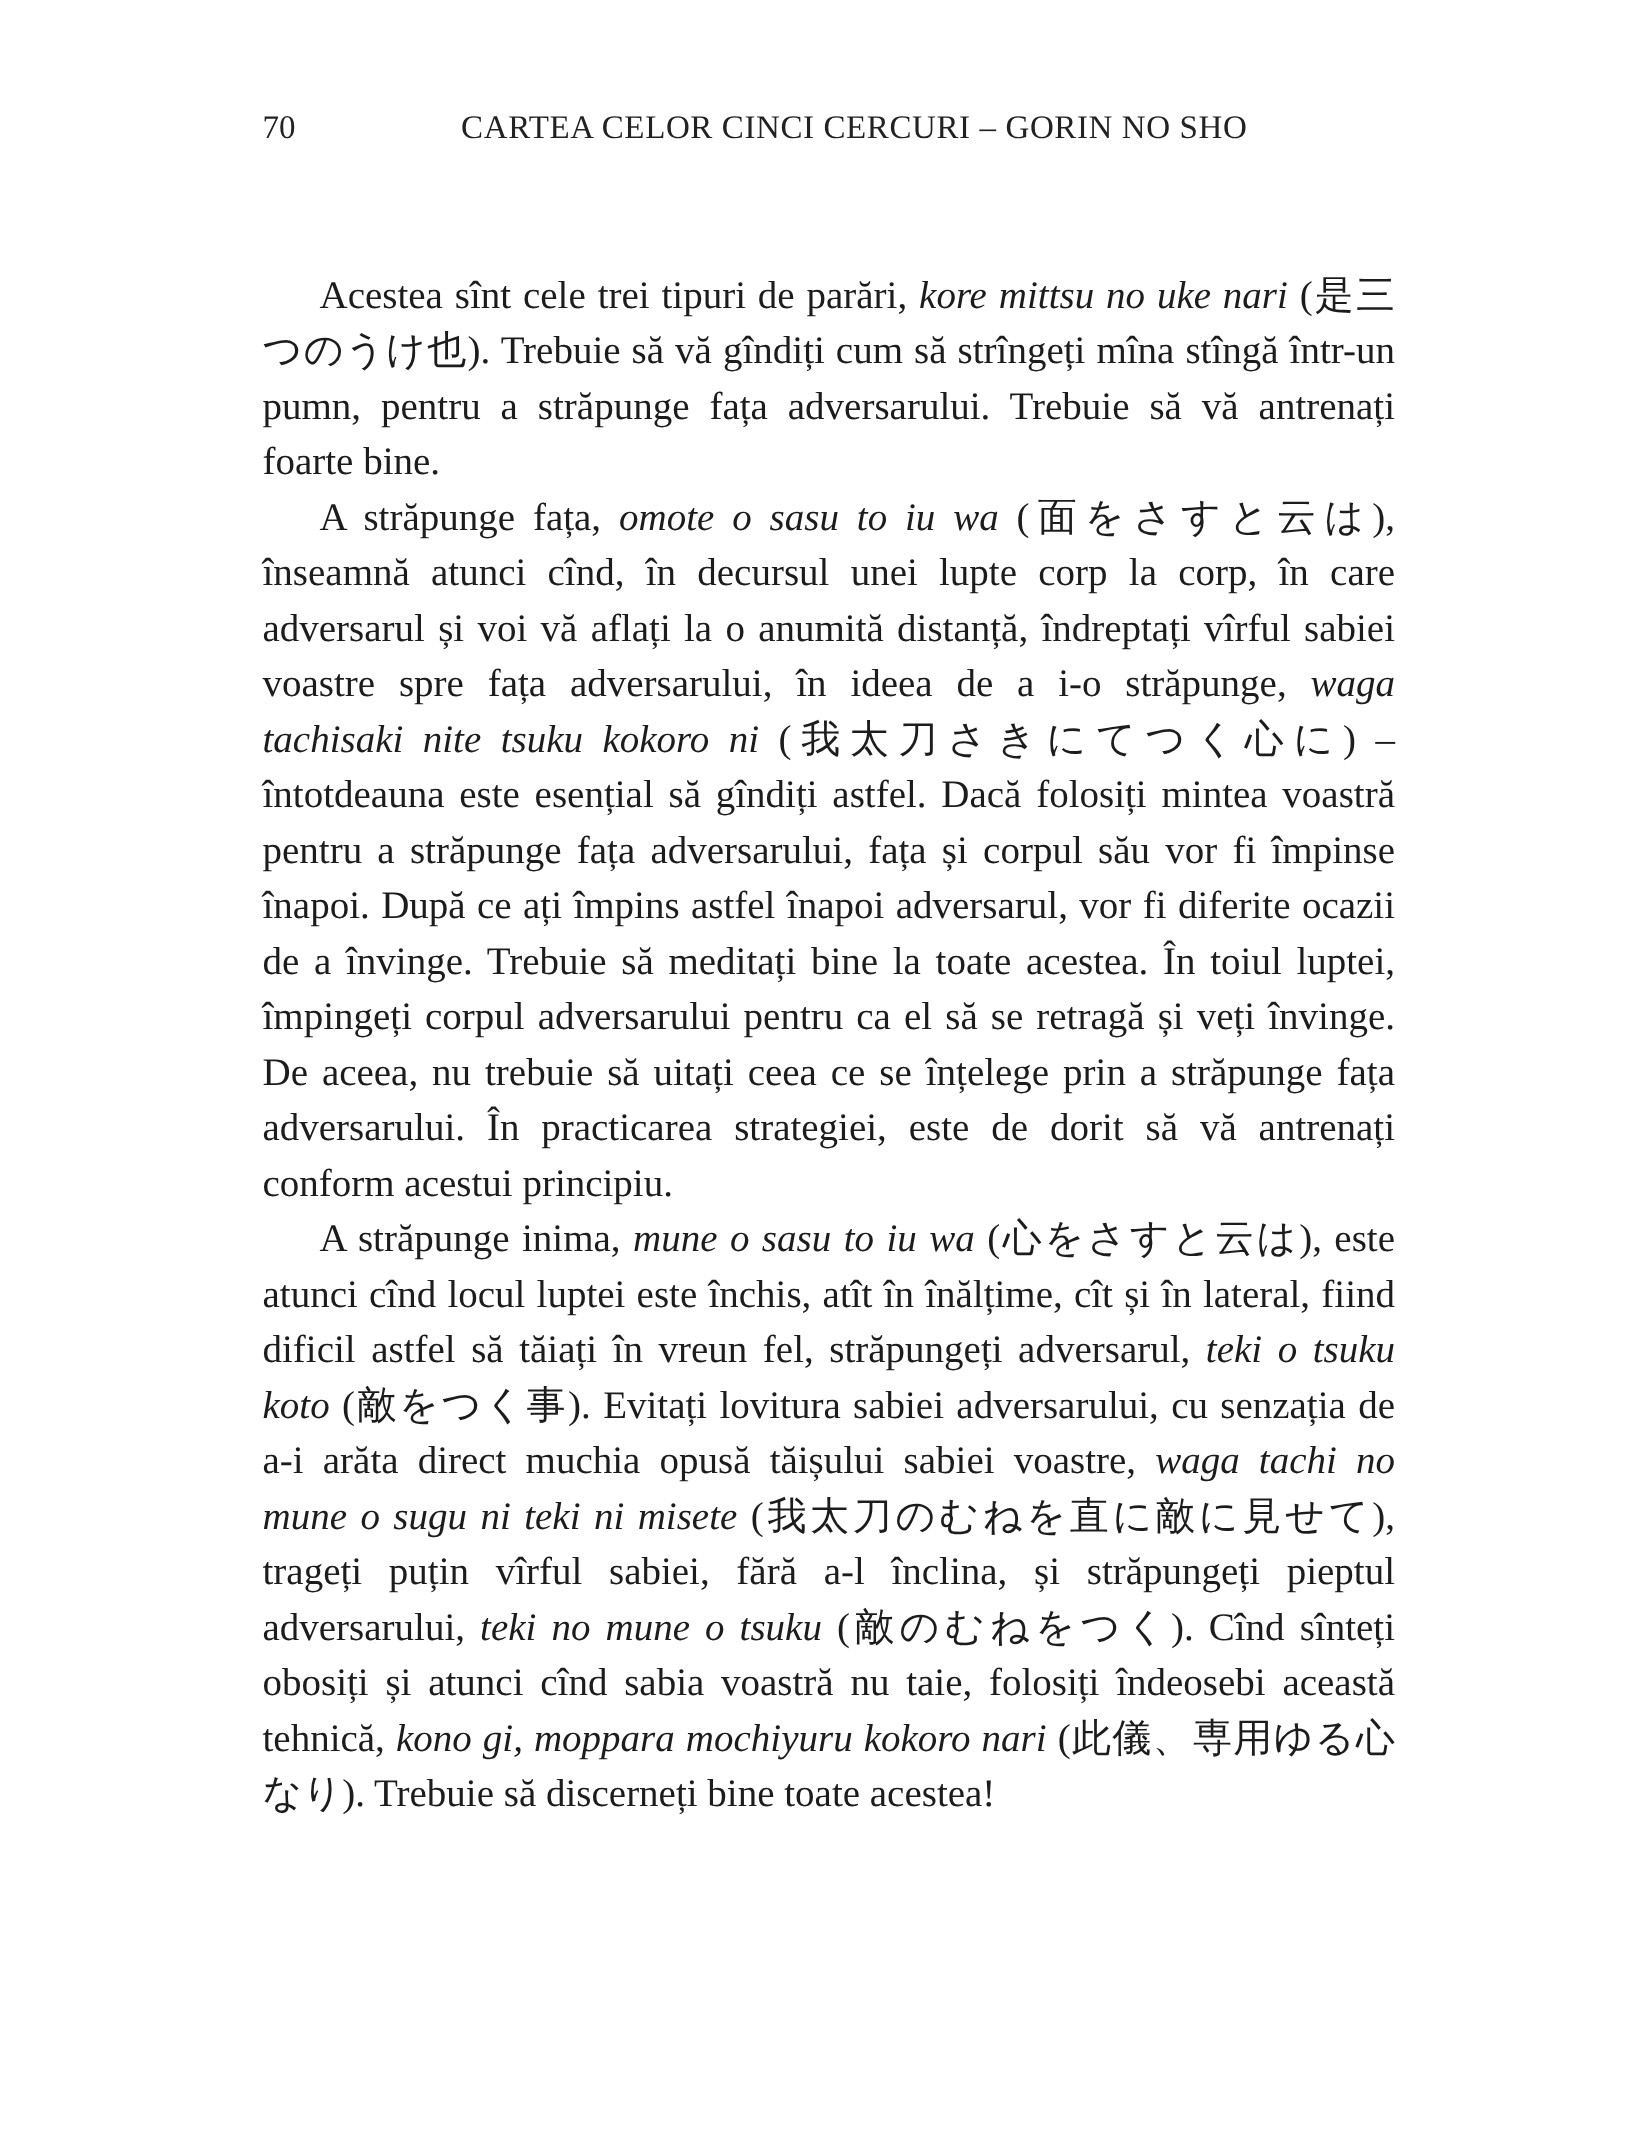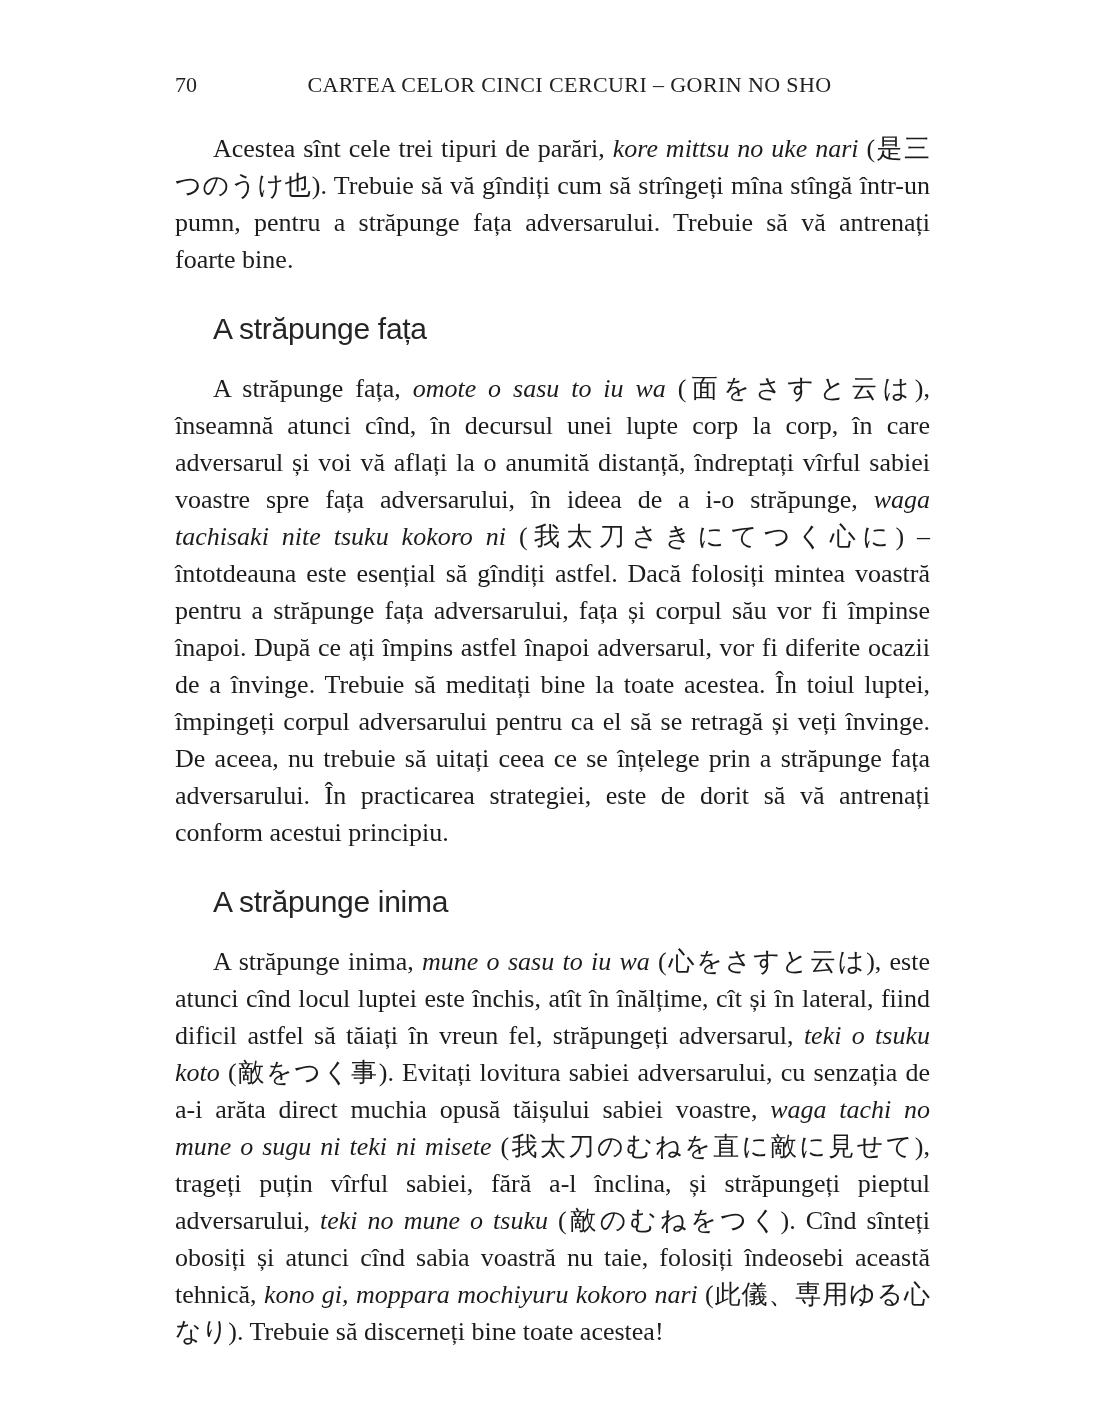--- a/index.html
+++ b/index.html
@@ -46,21 +46,21 @@
   .body-par {
     font-family: "Liberation Serif", "DejaVu Serif", serif;
     font-size: 26px;
     line-height: 37px;
     text-align: justify;
     text-indent: 38px;
     margin: 0;
     color: #1c1c1c;
   }
   .par-intro {
-    margin-top: 32px;
+    margin-top: 80px;
   }
   .section-heading {
     font-family: "Liberation Sans", "DejaVu Sans", sans-serif;
     font-size: 30px;
     font-weight: normal;
     letter-spacing: -0.3px;
     line-height: 36px;
     margin: 33px 0 23px 38px;
     color: #252525;
   }
@@ -77,23 +77,21 @@
     <span class="running-title">CARTEA CELOR CINCI CERCURI – GORIN NO SHO</span>
   </header>
 
   <main>
 
     <section>
       <p class="body-par par-intro"><span class="run">Acestea sînt cele trei tipuri de parări, </span><span class="run italic">kore mittsu no uke nari</span><span class="run"> (是三つのうけ也). Trebuie să vă gîndiți cum să strîngeți mîna stîngă într-un pumn, pentru a străpunge fața adversarului. Trebuie să vă antrenați foarte bine.</span></p>
     </section>
 
     <section>
-      <h2 class="section-heading">A străpunge fața</h2>
       <p class="body-par"><span class="run">A străpunge fața, </span><span class="run italic">omote o sasu to iu wa</span><span class="run"> (面をさすと云は), înseamnă atunci cînd, în decursul unei lupte corp la corp, în care adversarul și voi vă aflați la o anumită distanță, îndreptați vîrful sabiei voastre spre fața adversarului, în ideea de a i-o străpunge, </span><span class="run italic">waga tachisaki nite tsuku kokoro ni</span><span class="run"> (我太刀さきにてつく心に) – întotdeauna este esențial să gîndiți astfel. Dacă folosiți mintea voastră pentru a străpunge fața adversarului, fața și corpul său vor fi împinse înapoi. După ce ați împins astfel înapoi adversarul, vor fi diferite ocazii de a învinge. Trebuie să meditați bine la toate acestea. În toiul luptei, împingeți corpul adversarului pentru ca el să se retragă și veți învinge. De aceea, nu trebuie să uitați ceea ce se înțelege prin a străpunge fața adversarului. În practicarea strategiei, este de dorit să vă antrenați conform acestui principiu.</span></p>
     </section>
 
     <section>
-      <h2 class="section-heading">A străpunge inima</h2>
       <p class="body-par"><span class="run">A străpunge inima, </span><span class="run italic">mune o sasu to iu wa</span><span class="run"> (心をさすと云は), este atunci cînd locul luptei este închis, atît în înălțime, cît și în lateral, fiind dificil astfel să tăiați în vreun fel, străpungeți adversarul, </span><span class="run italic">teki o tsuku koto</span><span class="run"> (敵をつく事). Evitați lovitura sabiei adversarului, cu senzația de a-i arăta direct muchia opusă tăișului sabiei voastre, </span><span class="run italic">waga tachi no mune o sugu ni teki ni misete</span><span class="run"> (我太刀のむねを直に敵に見せて), trageți puțin vîrful sabiei, fără a-l înclina, și străpungeți pieptul adversarului, </span><span class="run italic">teki no mune o tsuku</span><span class="run"> (敵のむねをつく). Cînd sînteți obosiți și atunci cînd sabia voastră nu taie, folosiți îndeosebi această tehnică, </span><span class="run italic">kono gi, moppara mochiyuru kokoro nari</span><span class="run"> (此儀、専用ゆる心なり). Trebuie să discerneți bine toate acestea!</span></p>
     </section>
 
   </main>
 </div>
 
 </body></html>

